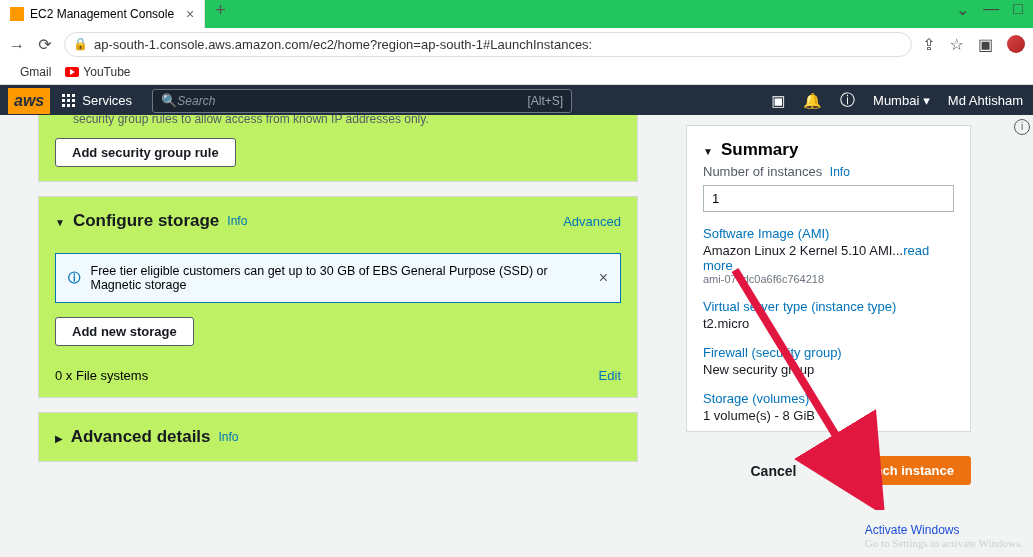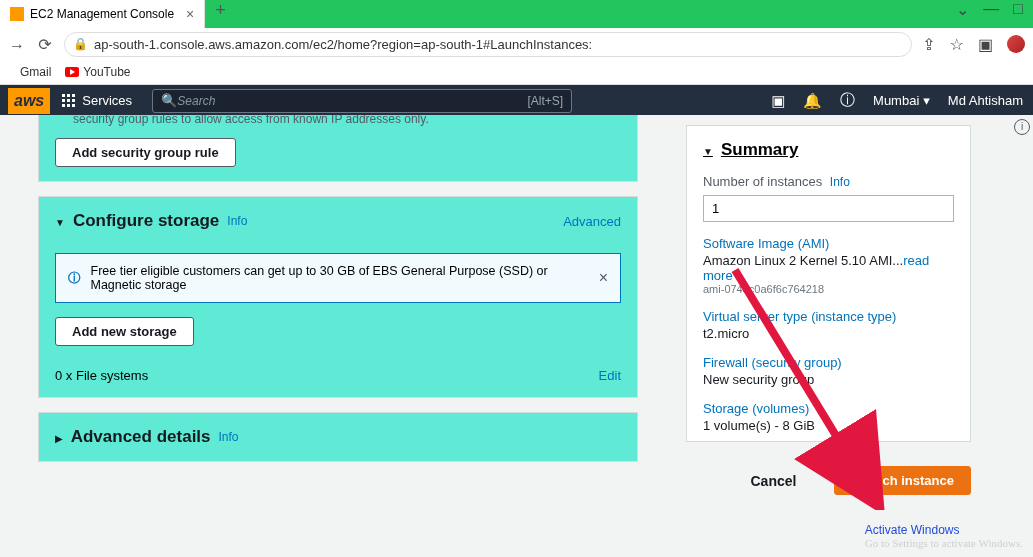--- a/index.html
+++ b/index.html
@@ -30,21 +30,21 @@
 .search-box input { flex:1; background:none; border:none; outline:none; color:#c4b5fd; font-size:12px;}
 .search-box input::placeholder { color:#8a95a3; font-style:italic;}
 .kbd { color:#9aa5b1; font-size:12px;}
 .nav-right { margin-left:auto; display:flex; align-items:center; gap:18px; padding-right:10px;}
 .nav-ic-btn { cursor:pointer; color:#fff; font-size:15px;}
 .region { display:flex; align-items:center; gap:4px; cursor:pointer; font-size:13px;}
 
 
 .page-body { position:absolute; top:115px; left:0; right:0; bottom:0; background:#f2f3f3; overflow:hidden;}
 .main-col { position:absolute; left:38px; top:-4px; width:600px; }
-.panel { background:#5eead4; border:1px solid #d5dbdb; margin-bottom:14px; }
+.panel { background:#bef264; border:1px solid #d5dbdb; margin-bottom:14px; }
 .panel-inner { padding:14px 16px;}
 .warn-text { font-size:12px; color:#545b64; padding:0 24px 12px 34px; }
 .btn { background:#fff; border:1px solid #545b64; border-radius:3px; padding:6px 16px; font-size:13px; font-weight:600; cursor:pointer; color:#16191f;}
 .btn-orange { background:#ec7211; border-color:#ec7211; color:#fff; font-weight:700;}
 .section-header { display:flex; align-items:center; padding:14px 16px; gap:8px;}
 .caret-down::before { content:"▼"; font-size:10px; color:#16191f;}
 .caret-right::before { content:"▶"; font-size:10px; color:#16191f;}
 .sec-title { font-size:17px; font-weight:700; color:#16191f;}
 .info-link { color:#0073bb; font-size:12px; cursor:pointer;}
 .sec-link-right { margin-left:auto; color:#0073bb; font-size:13px; cursor:pointer;}
@@ -56,21 +56,21 @@
 .notenc { color:#545b64;}
 .alert-box { margin:8px 16px 14px; border:1px solid #0073bb; background:#f1faff; display:flex; align-items:center; padding:10px 12px; font-size:12.5px; gap:10px;}
 .alert-ic { color:#0073bb; font-weight:bold;}
 .alert-close { margin-left:auto; color:#545b64; font-size:16px; cursor:pointer;}
 .fs-row { display:flex; padding:8px 16px 14px; font-size:13px;}
 .fs-edit { margin-left:auto; color:#0073bb; cursor:pointer;padding-left:24px;}
 
 
 .summary-col { position:absolute; right:62px; top:10px; width:285px; }
 .summary-panel { background:#fff; border:1px solid #d5dbdb; padding:14px 16px 8px;}
-.summary-header { display:flex; align-items:center; gap:8px; margin-bottom:14px;text-decoration:underline;}
+.summary-header { display:flex; align-items:center; gap:8px; margin-bottom:4px;}
 .summary-title { font-size:17px; font-weight:700;}
 .field-label { font-size:13px; color:#545b64; margin-bottom:6px;}
 .field-input { width:100%; border:1px solid #aab7b8; padding:5px 8px; font-size:13px;}
 .sumlink { color:#0073bb; font-size:13px; cursor:pointer; display:block; margin-top:14px;}
 .sumval { font-size:13px; color:#16191f; margin-top:2px;}
 .sumval-small { font-size:11px; color:#6e7780;}
 .readmore { color:#0073bb; font-size:13px; cursor:pointer;}
 
 .action-row { display:flex; gap:38px; align-items:center; padding:14px 0; margin-top:10px;justify-content:flex-end;}
 .cancel-link { color:#16191f; font-size:14px; font-weight:600; cursor:pointer; margin-left:18px;}

